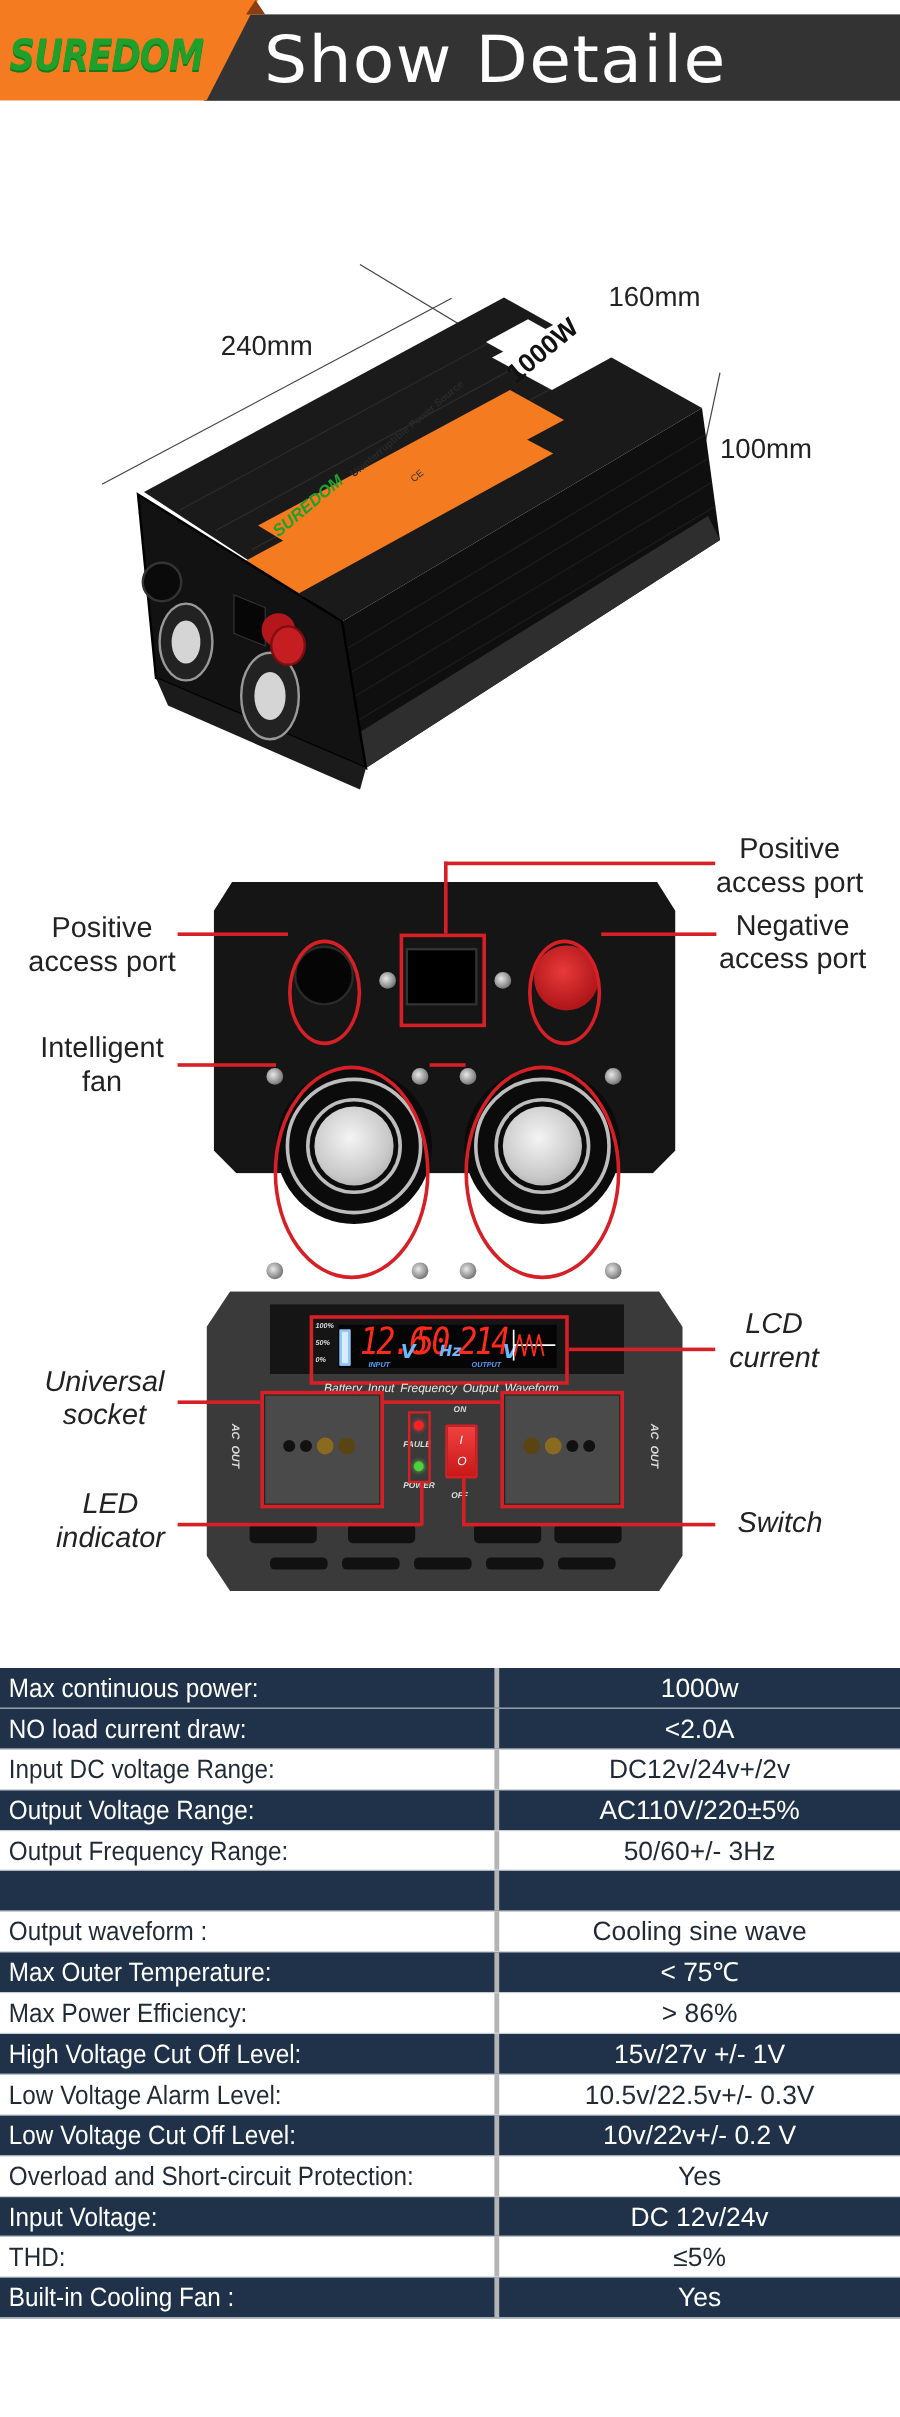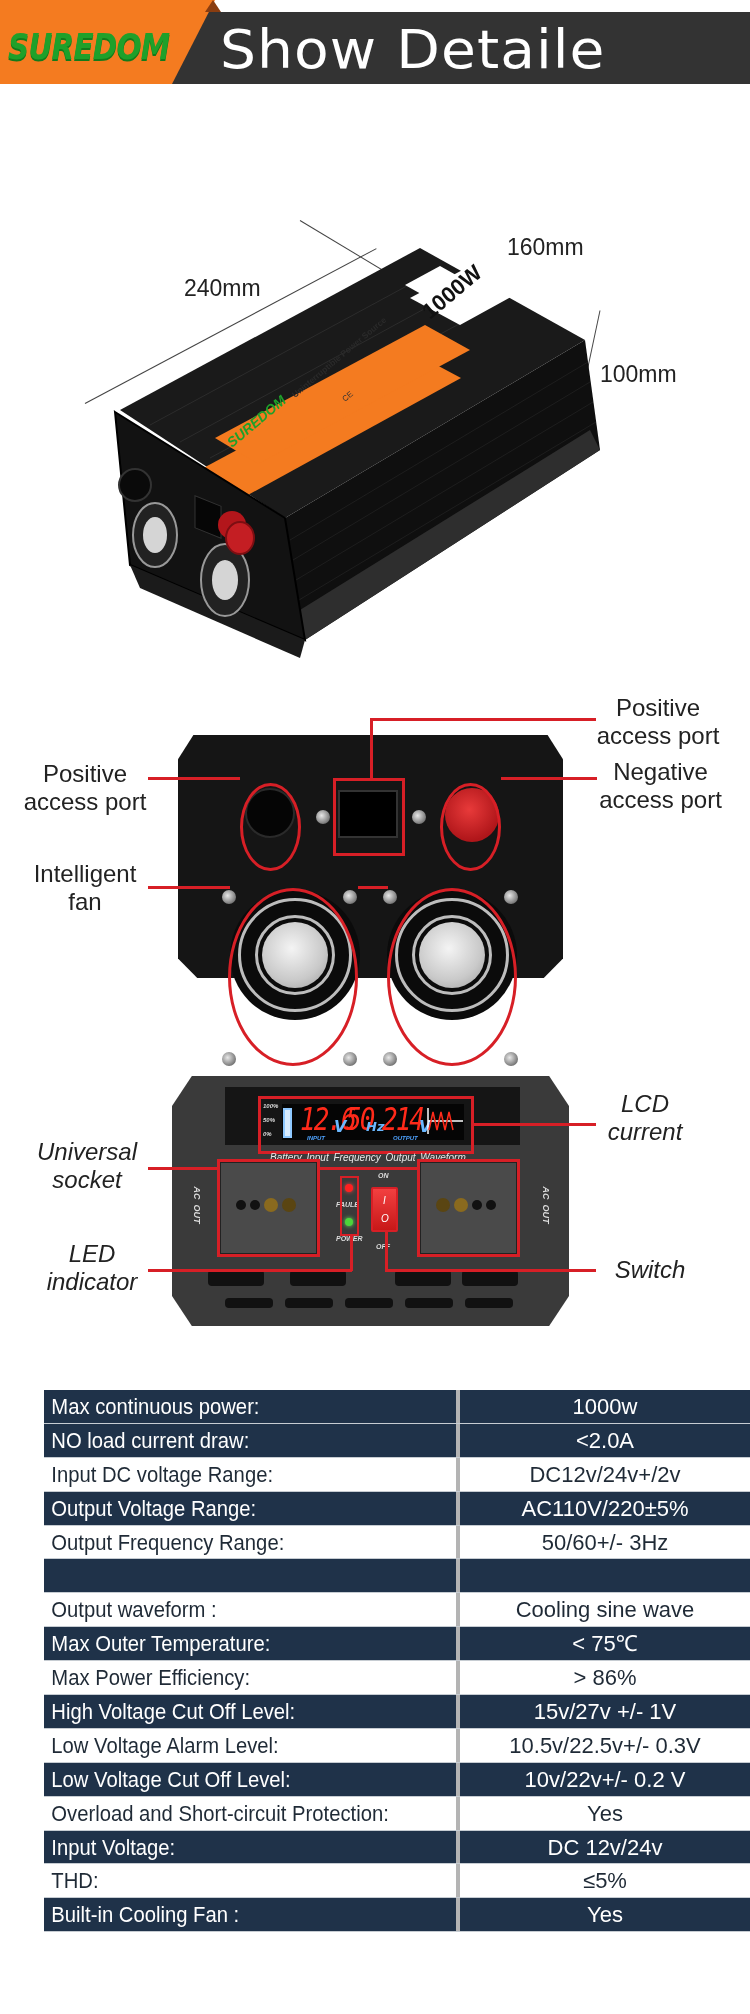--- a/index.html
+++ b/index.html
@@ -45,21 +45,21 @@
   .front { position: absolute; background: #3a3a3a; }
   .lcd { position: absolute; background: #050505; }
   .lcd-digits { position: absolute; color: #ff2a1a; font-family: "DejaVu Sans Mono", monospace; font-size: 26px; letter-spacing: -2px; transform: scaleY(1.2); }
   .lcd-unit { position: absolute; color: #6bb8ff; font-family: "DejaVu Sans", sans-serif; font-size: 16px; font-weight: bold; }
   .lcd-caption { position: absolute; color: #e8e8e8; font-size: 10px; white-space: nowrap; margin-top: 11px; }
   .socket { position: absolute; background: #4a4a4a; border: 1px solid #222; }
   .vent { position: absolute; background: #111; border-radius: 4px; }
   .tiny { position: absolute; font-size: 8px; color: #ddd; font-weight: bold; }
 
   
-  .specs { position: absolute; left: 0; top: 1390px; width: 750px; padding-left: 44px; }
+  .specs { position: absolute; left: 0; top: 1390px; width: 750px; }
   .spec-row { position: relative; height: 33.9px; display: flex; border-bottom: 1px solid #c6ccd2; }
   .spec-row.dark { background: #1f3249; color: #ffffff; }
   .spec-row.light { background: #ffffff; color: #1f2a36; }
   .spec-key { width: 412px; padding-left: 8px; font-size: 22px; line-height: 33px; white-space: nowrap; overflow: hidden;
     transform: scaleX(0.92); transform-origin: left center; }
   .spec-div { width: 4px; background: #b4b4b4; }
   .spec-val { flex: 1; text-align: center; font-size: 22px; line-height: 33px; white-space: nowrap;
     padding-right: 0px; }
 </style>
 </head>

